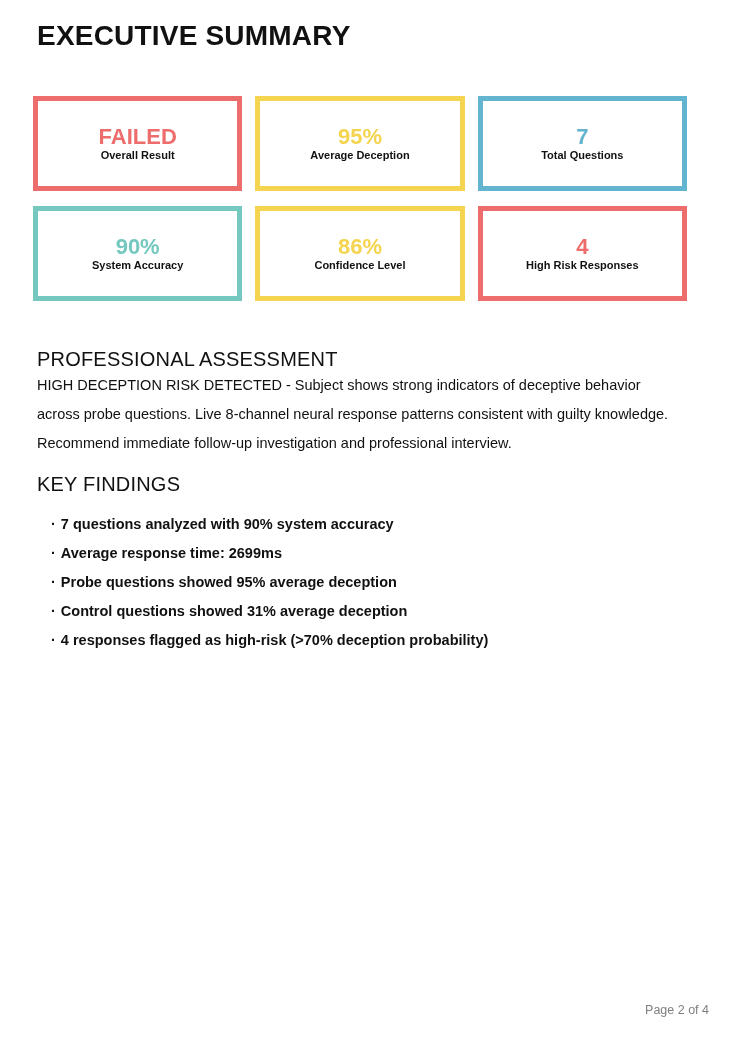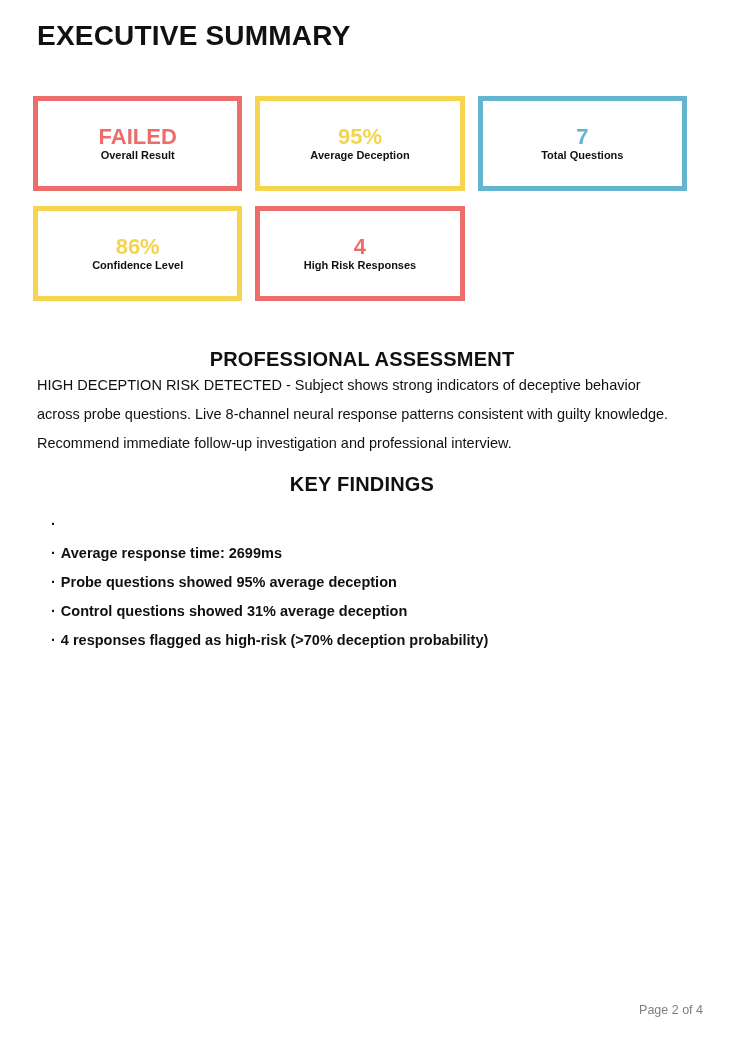--- a/index.html
+++ b/index.html
@@ -50,25 +50,24 @@
     line-height: 1;
   }
   .metric-label {
     font-size: 11px;
     font-weight: 700;
     color: #111111;
     line-height: 1;
   }
   .section-heading {
     font-size: 20px;
-    font-weight: 700;
+    font-weight: 400;
     color: #111111;
     margin-left: 4px;
     letter-spacing: 0.2px;
-    text-align: center;
   }
   .assessment-heading { margin-top: 47px; }
   .assessment-body {
     margin-left: 4px;
     width: 650px;
     font-size: 14.5px;
     line-height: 29px;
     font-weight: 400;
     color: #111111;
   }
@@ -85,21 +84,21 @@
     margin-bottom: 13px;
     display: flex;
     align-items: baseline;
   }
   .bullet-glyph {
     margin-right: 5px;
     font-weight: 700;
   }
   .page-footer {
     position: absolute;
-    right: 40px;
+    right: 34px;
     top: 1003px;
     font-size: 12.5px;
     color: #7f7f7f;
     font-weight: 400;
   }
 </style>
 </head>
 <body>
 
 <div class="content">
@@ -116,20 +115,24 @@
     <div class="metric-card" style="border-color: rgb(245, 212, 79);">
       <div class="metric-value" style="color: rgb(245, 212, 79);">95%</div>
       <div class="metric-label">Average Deception</div>
     </div>
 
     <div class="metric-card" style="border-color: rgb(99, 180, 207);">
       <div class="metric-value" style="color: rgb(99, 180, 207);">7</div>
       <div class="metric-label">Total Questions</div>
     </div>
 
+    <div class="metric-card" style="border-color: rgb(116, 200, 191);">
+      <div class="metric-value" style="color: rgb(116, 200, 191);">90%</div>
+      <div class="metric-label">System Accuracy</div>
+    </div>
 
     <div class="metric-card" style="border-color: rgb(245, 212, 79);">
       <div class="metric-value" style="color: rgb(245, 212, 79);">86%</div>
       <div class="metric-label">Confidence Level</div>
     </div>
 
     <div class="metric-card" style="border-color: rgb(237, 109, 109);">
       <div class="metric-value" style="color: rgb(237, 109, 109);">4</div>
       <div class="metric-label">High Risk Responses</div>
     </div>
@@ -138,20 +141,21 @@
 
   <h2 class="section-heading assessment-heading">PROFESSIONAL ASSESSMENT</h2>
 
   <p class="assessment-body">HIGH DECEPTION RISK DETECTED - Subject shows strong indicators of deceptive behavior across probe questions. Live 8-channel neural response patterns consistent with guilty knowledge. Recommend immediate follow-up investigation and professional interview.</p>
 
   <h2 class="section-heading findings-heading">KEY FINDINGS</h2>
 
   <div class="findings-list">
     <div class="finding-item">
       <span class="bullet-glyph">·</span>
+      <span>7 questions analyzed with 90% system accuracy</span>
     </div>
     <div class="finding-item">
       <span class="bullet-glyph">·</span>
       <span>Average response time: 2699ms</span>
     </div>
     <div class="finding-item">
       <span class="bullet-glyph">·</span>
       <span>Probe questions showed 95% average deception</span>
     </div>
     <div class="finding-item">

